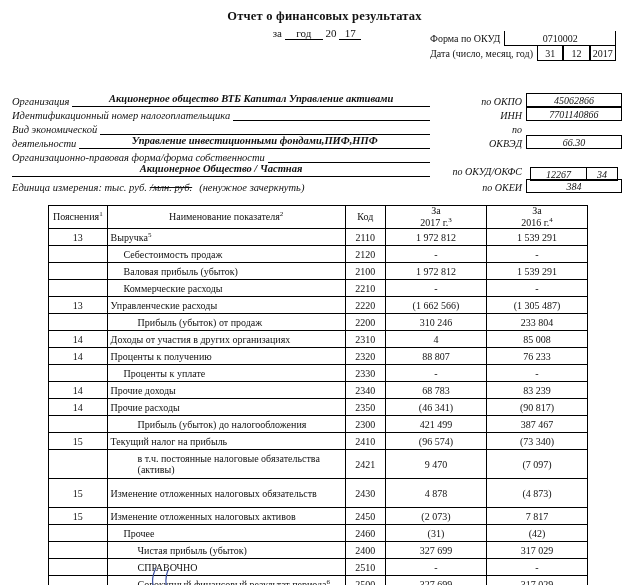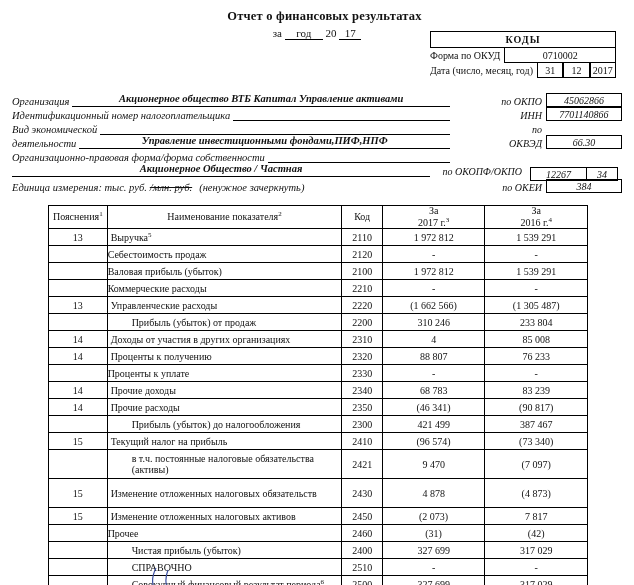--- a/index.html
+++ b/index.html
@@ -126,21 +126,21 @@
     font-weight: normal;
   }
   .orgrow .rightlbl {
     width: 92px;
     text-align: right;
     padding-right: 4px;
     white-space: nowrap;
     font-size: 10px;
   }
   .orgrow .rightbox {
-    width: 76px;
+    width: 96px;
     border: 1px solid #000;
     text-align: center;
     font-size: 10px;
     height: 14px;
     line-height: 14px;
     box-sizing: border-box;
   }
   .orgrow .rightbox.split {
     display: flex;
     padding: 4px;
@@ -175,22 +175,22 @@
   table.fin th {
     font-weight: normal;
     text-align: center;
     font-size: 10px;
     line-height: 1.05;
   }
   .c-expl { width: 52px; text-align: center; }
   .c-name { width: 232px; text-align: left; }
   .c-code { width: 36px; text-align: center; }
   .c-val  { width: 110px; text-align: center; }
-  td.c-name.ind1 { padding-left: 0; }
-  td.c-name.ind2 { padding-left: 24px; }
+  td.c-name.ind1 { padding-left: 16px; }
+  td.c-name.ind2 { padding-left: 30px; }
   .sup { font-size: 7px; vertical-align: super; }
   .hdr-year { font-size: 10px; }
 
   .pen {
     position: absolute;
     left: 148px;
     bottom: -2px;
     width: 40px;
     height: 30px;
     pointer-events: none;
@@ -204,21 +204,20 @@
   <div class="title">Отчет о финансовых результатах</div>
 
   <div class="subline">
     <span>за</span>
     <span class="ul">год</span>
     <span>20</span>
     <span class="ul2">17</span>
   </div>
 
   <div class="codes">
-    <div class="codes-head">КОДЫ</div>
     <div class="coderow">
       <div class="lbl">Форма по ОКУД</div>
       <div class="boxwrap">
           <div class="cell">0710002</div>
         </div>
     </div>
     <div class="coderow">
       <div class="lbl">Дата (число, месяц, год)</div>
       <div class="boxwrap triple">
         <div class="cell">31</div>
@@ -260,21 +259,21 @@
 
     <div class="orgrow">
       <div class="label">Организационно-правовая форма/форма собственности</div>
       <div class="value plain"></div>
       <div class="rightlbl" style="width:92px"></div>
       <div class="rightbox" style="border:none"></div>
     </div>
 
     <div class="orgrow">
       <div class="value">Акционерное Общество / Частная</div>
-      <div class="rightlbl">по ОКОПФ/ОКПО</div>
+      <div class="rightlbl">по ОКУД/ОКФС</div>
       <div class="rightbox split">
         <span class="a">12267</span>
         <span class="b">34</span>
       </div>
     </div>
 
     <div class="orgrow" style="margin-top:2px">
       <div class="label">Единица измерения: тыс. руб.</div>
       <div class="label strike">/млн. руб.</div>
       <div class="label" style="padding-left:4px">(ненужное зачеркнуть)</div>

